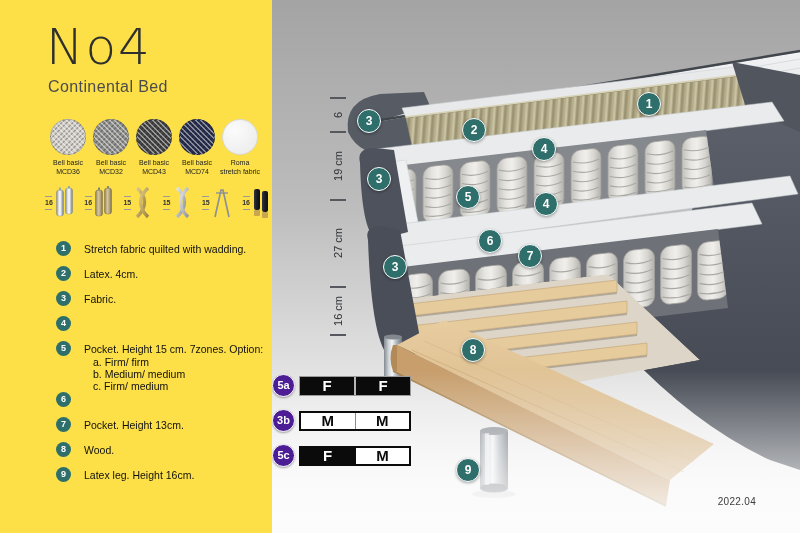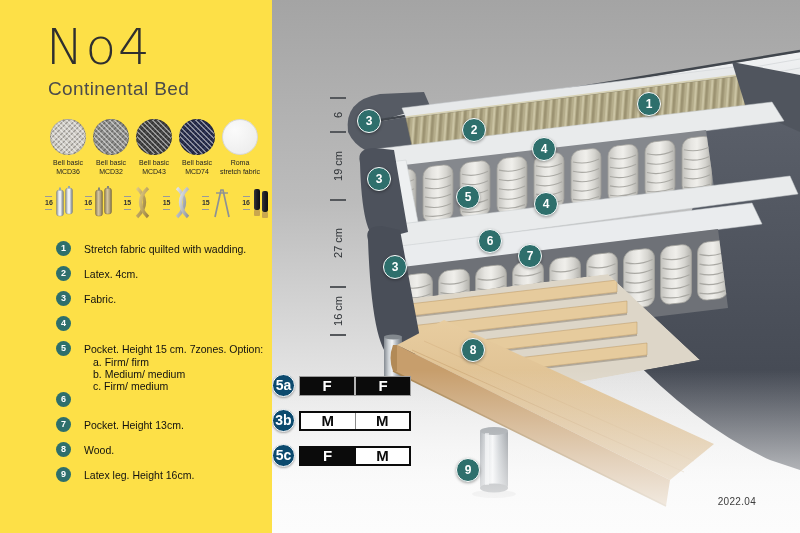--- a/index.html
+++ b/index.html
@@ -3,21 +3,21 @@
 <meta charset="utf-8">
 <style>
   html,body{margin:0;padding:0;background:#fff;}
   #page{position:relative;width:800px;height:533px;background:#fff;overflow:hidden;
         font-family:"Liberation Sans",sans-serif;}
 
   
   .left-panel{position:absolute;left:0;top:0;width:272px;height:533px;background:#fde047;}
   .title{position:absolute;left:46px;top:18px;font-family:"DejaVu Sans","Liberation Sans",sans-serif;
          font-weight:200;font-size:50px;letter-spacing:2px;color:#2f2f2f;}
-  .subtitle{position:absolute;left:48px;top:78px;font-weight:300;font-size:19px;color:#4b4b4b;letter-spacing:.4px;}
+  .subtitle{position:absolute;left:48px;top:78px;font-weight:300;font-size:16px;color:#4b4b4b;letter-spacing:.4px;}
 
   .fabrics{position:absolute;left:47px;top:119px;width:214px;display:flex;justify-content:space-between;}
   .fabric{width:42px;text-align:center;}
   .sw{width:36px;height:36px;border-radius:50%;margin:0 auto 3px;border:1px solid rgba(0,0,0,.18);box-sizing:border-box;}
   .weave{background-image:
      repeating-linear-gradient(45deg, rgba(255,255,255,.45) 0 1.4px, transparent 1.4px 3.8px),
      repeating-linear-gradient(-45deg, rgba(0,0,0,.22) 0 1.4px, transparent 1.4px 3.8px);}
   .sw1{background-color:#cfccc5;}
   .sw2{background-color:#8f8f8d;}
   .sw3{background-color:#474747;}
@@ -46,22 +46,22 @@
   .rtick{position:absolute;left:58px;width:16px;height:1.5px;background:#55585c;}
   .dlabel{position:absolute;left:66px;transform:translate(-50%,-50%) rotate(-90deg);
           font-size:11px;color:#2f3337;white-space:nowrap;}
 
   .cb{position:absolute;width:22px;height:22px;margin-left:-11px;margin-top:-11px;border-radius:50%;
       background:#2e6f6c;border:1.5px solid #fff;box-sizing:content-box;color:#fff;
       font-size:12px;font-weight:bold;line-height:22px;text-align:center;
       box-shadow:0 1px 3px rgba(0,0,0,.35);}
 
   .frow{position:absolute;display:flex;align-items:center;}
-  .fbadge{width:21px;height:21px;border-radius:50%;background:#0c4a6e;border:1px solid #fff;
-          color:#fff;font-size:14px;font-weight:bold;line-height:21px;text-align:center;
+  .fbadge{width:21px;height:21px;border-radius:50%;background:#4c1d95;border:1px solid #fff;
+          color:#fff;font-size:11px;font-weight:bold;line-height:21px;text-align:center;
           box-shadow:0 1px 2px rgba(0,0,0,.3);margin-right:4px;}
   .fbar{display:flex;width:112px;height:20px;box-sizing:border-box;background:#fff;}
   .fbar-a{border:1px solid #9a9a9a;background:#b5b5b5;}
   .fbar-a .fcell + .fcell{margin-left:2px;}
   .fbar-b{border:2px solid #0b0b0b;}
   .fbar-b .fcell + .fcell{border-left:1.5px solid #8a8a8a;}
   .fbar-c{border:2px solid #0b0b0b;}
   .fbar-c .fcell + .fcell{border-left:2px solid #0b0b0b;}
   .fcell{flex:1;display:flex;align-items:center;justify-content:center;font-size:15px;font-weight:bold;line-height:1;}
   .fcell.dark{background:#0b0b0b;color:#fff;}

